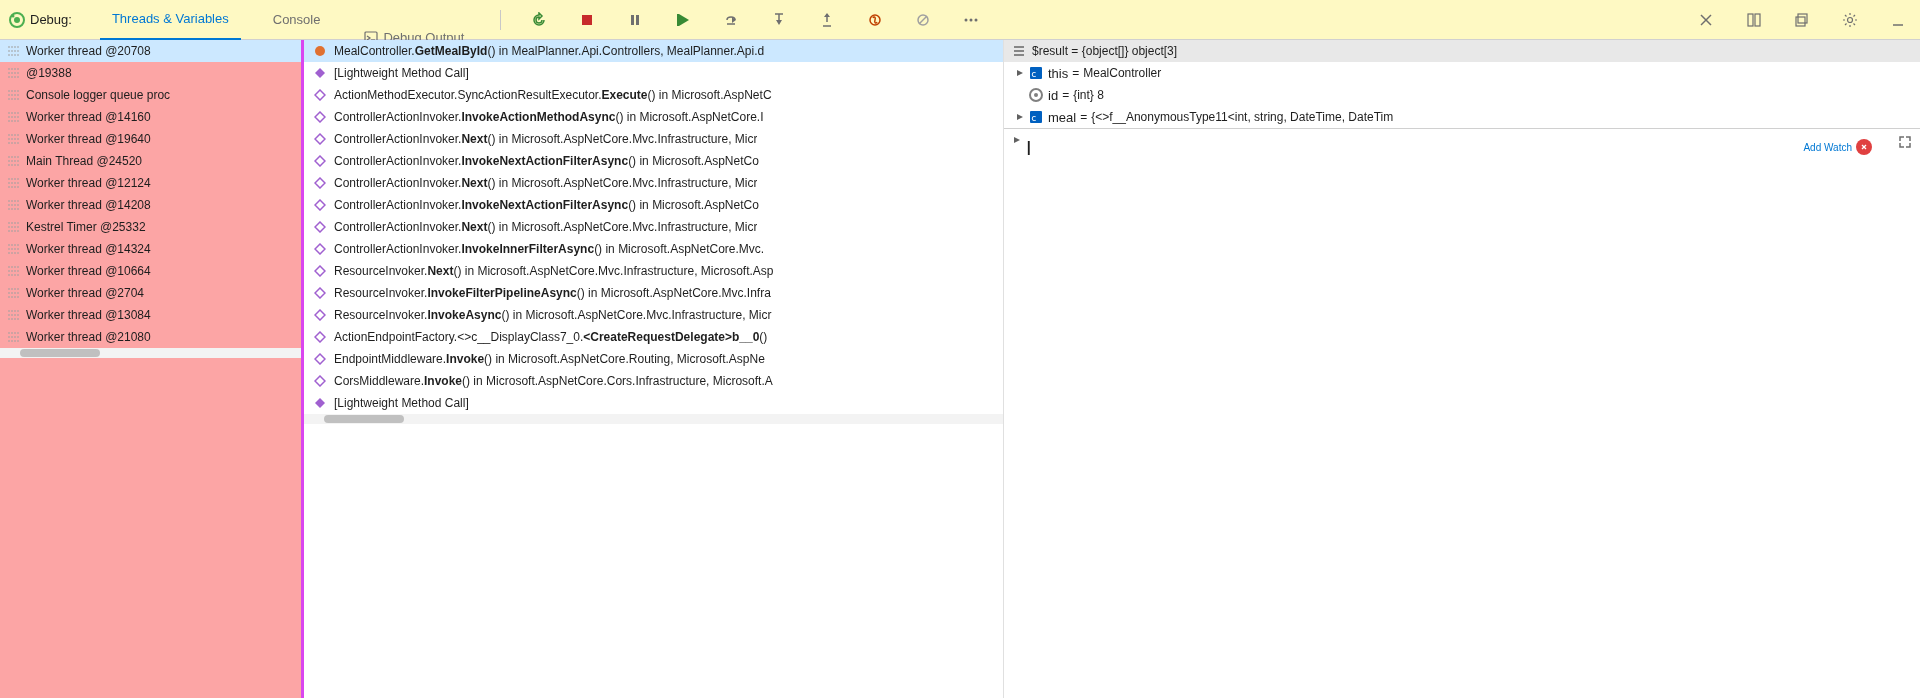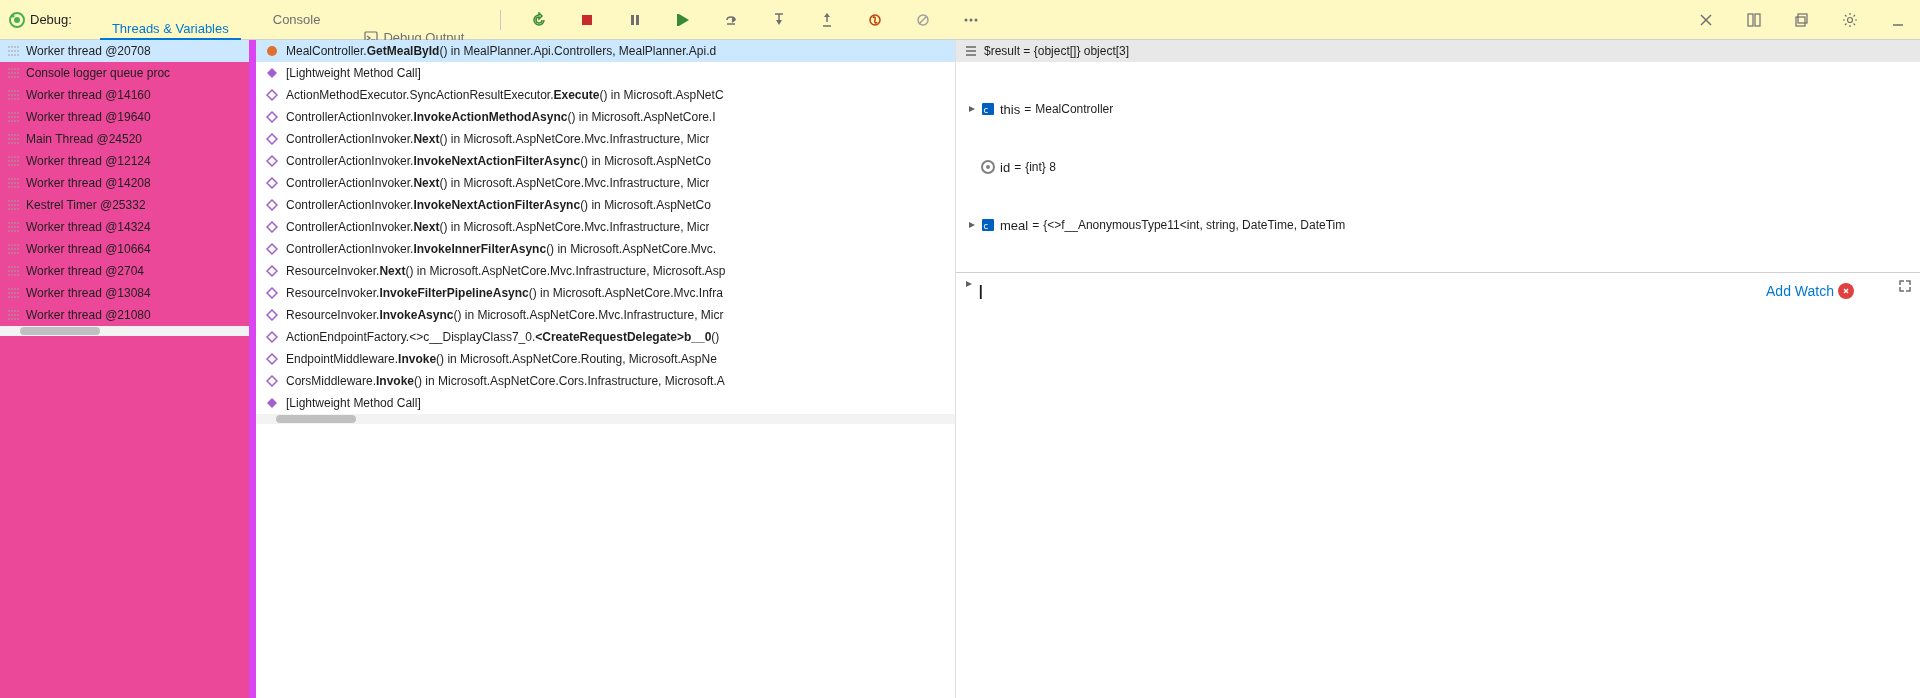--- a/index.html
+++ b/index.html
@@ -30,21 +30,21 @@
       align-items: center;
       gap: 4px;
       color: #1e1e1e;
       font-size: 13px;
       font-weight: 500;
       padding-right: 8px;
     }
 
     .tab-active {
       display: flex;
-      align-items: flex-end;
+      align-items: center;
       height: 40px;
       padding: 2px 12px;
       border-bottom: 2px solid #0078d4;
       color: #0078d4;
       font-size: 13px;
       font-weight: 500;
       cursor: pointer;
     }
 
     .tab-inactive {
@@ -87,24 +87,24 @@
 
     
     .main-content {
       display: flex;
       height: calc(698px - 40px);
       overflow: hidden;
     }
 
     
     .threads-panel {
-      width: 256px;
+      width: 304px;
       flex-shrink: 0;
-      background: #ec4899;
-      border-right: 7px solid #d946ef;
+      background: #fca5a5;
+      border-right: 3px solid #d946ef;
       overflow-y: auto;
       overflow-x: hidden;
     }
 
     .threads-panel::-webkit-scrollbar { width: 8px; }
     .threads-panel::-webkit-scrollbar-track { background: #f3f3f3; }
     .threads-panel::-webkit-scrollbar-thumb { background: #c8c8c8; border-radius: 4px; }
 
     .thread-row {
       display: flex;
@@ -183,21 +183,20 @@
     }
 
     
     .variables-panel {
       flex: 1;
       background: #ffffff;
       overflow-y: auto;
       overflow-x: hidden;
       display: flex;
       flex-direction: column;
-      gap: 36px;
     }
 
     .variables-panel::-webkit-scrollbar { width: 8px; }
     .variables-panel::-webkit-scrollbar-track { background: #f3f3f3; }
     .variables-panel::-webkit-scrollbar-thumb { background: #c8c8c8; border-radius: 4px; }
 
     .var-row {
       display: flex;
       align-items: center;
       min-height: 22px;
@@ -265,25 +264,25 @@
       font-size: 20px;
       color: #1e1e1e;
       font-weight: 100;
     }
 
     .add-watch-btn {
       display: flex;
       align-items: center;
       gap: 4px;
       color: #0078d4;
-      font-size: 14px;
+      font-size: 10px;
       cursor: pointer;
       padding: 4px 8px;
       position: absolute;
-      right: 58px;
+      right: 40px;
       top: 6px;
     }
 
     .add-watch-close {
       width: 16px;
       height: 16px;
       background: #e04040;
       border-radius: 50%;
       display: flex;
       align-items: center;
@@ -500,20 +499,30 @@
       <span class="thread-label">Worker thread @20708</span>
     </div>
     <div class="thread-row">
       <div class="thread-icon">
         <svg width="16" height="16" viewBox="0 0 16 16">
           <line x1="2" y1="4" x2="14" y2="4" stroke="#a0a0a0" stroke-width="1.2" stroke-dasharray="2,1"></line>
           <line x1="2" y1="8" x2="14" y2="8" stroke="#a0a0a0" stroke-width="1.2" stroke-dasharray="2,1"></line>
           <line x1="2" y1="12" x2="14" y2="12" stroke="#a0a0a0" stroke-width="1.2" stroke-dasharray="2,1"></line>
         </svg>
       </div>
+      <span class="thread-label">@19388</span>
+    </div>
+    <div class="thread-row">
+      <div class="thread-icon">
+        <svg width="16" height="16" viewBox="0 0 16 16">
+          <line x1="2" y1="4" x2="14" y2="4" stroke="#a0a0a0" stroke-width="1.2" stroke-dasharray="2,1"></line>
+          <line x1="2" y1="8" x2="14" y2="8" stroke="#a0a0a0" stroke-width="1.2" stroke-dasharray="2,1"></line>
+          <line x1="2" y1="12" x2="14" y2="12" stroke="#a0a0a0" stroke-width="1.2" stroke-dasharray="2,1"></line>
+        </svg>
+      </div>
       <span class="thread-label">Console logger queue proc</span>
     </div>
     <div class="thread-row">
       <div class="thread-icon">
         <svg width="16" height="16" viewBox="0 0 16 16">
           <line x1="2" y1="4" x2="14" y2="4" stroke="#a0a0a0" stroke-width="1.2" stroke-dasharray="2,1"></line>
           <line x1="2" y1="8" x2="14" y2="8" stroke="#a0a0a0" stroke-width="1.2" stroke-dasharray="2,1"></line>
           <line x1="2" y1="12" x2="14" y2="12" stroke="#a0a0a0" stroke-width="1.2" stroke-dasharray="2,1"></line>
         </svg>
       </div>

